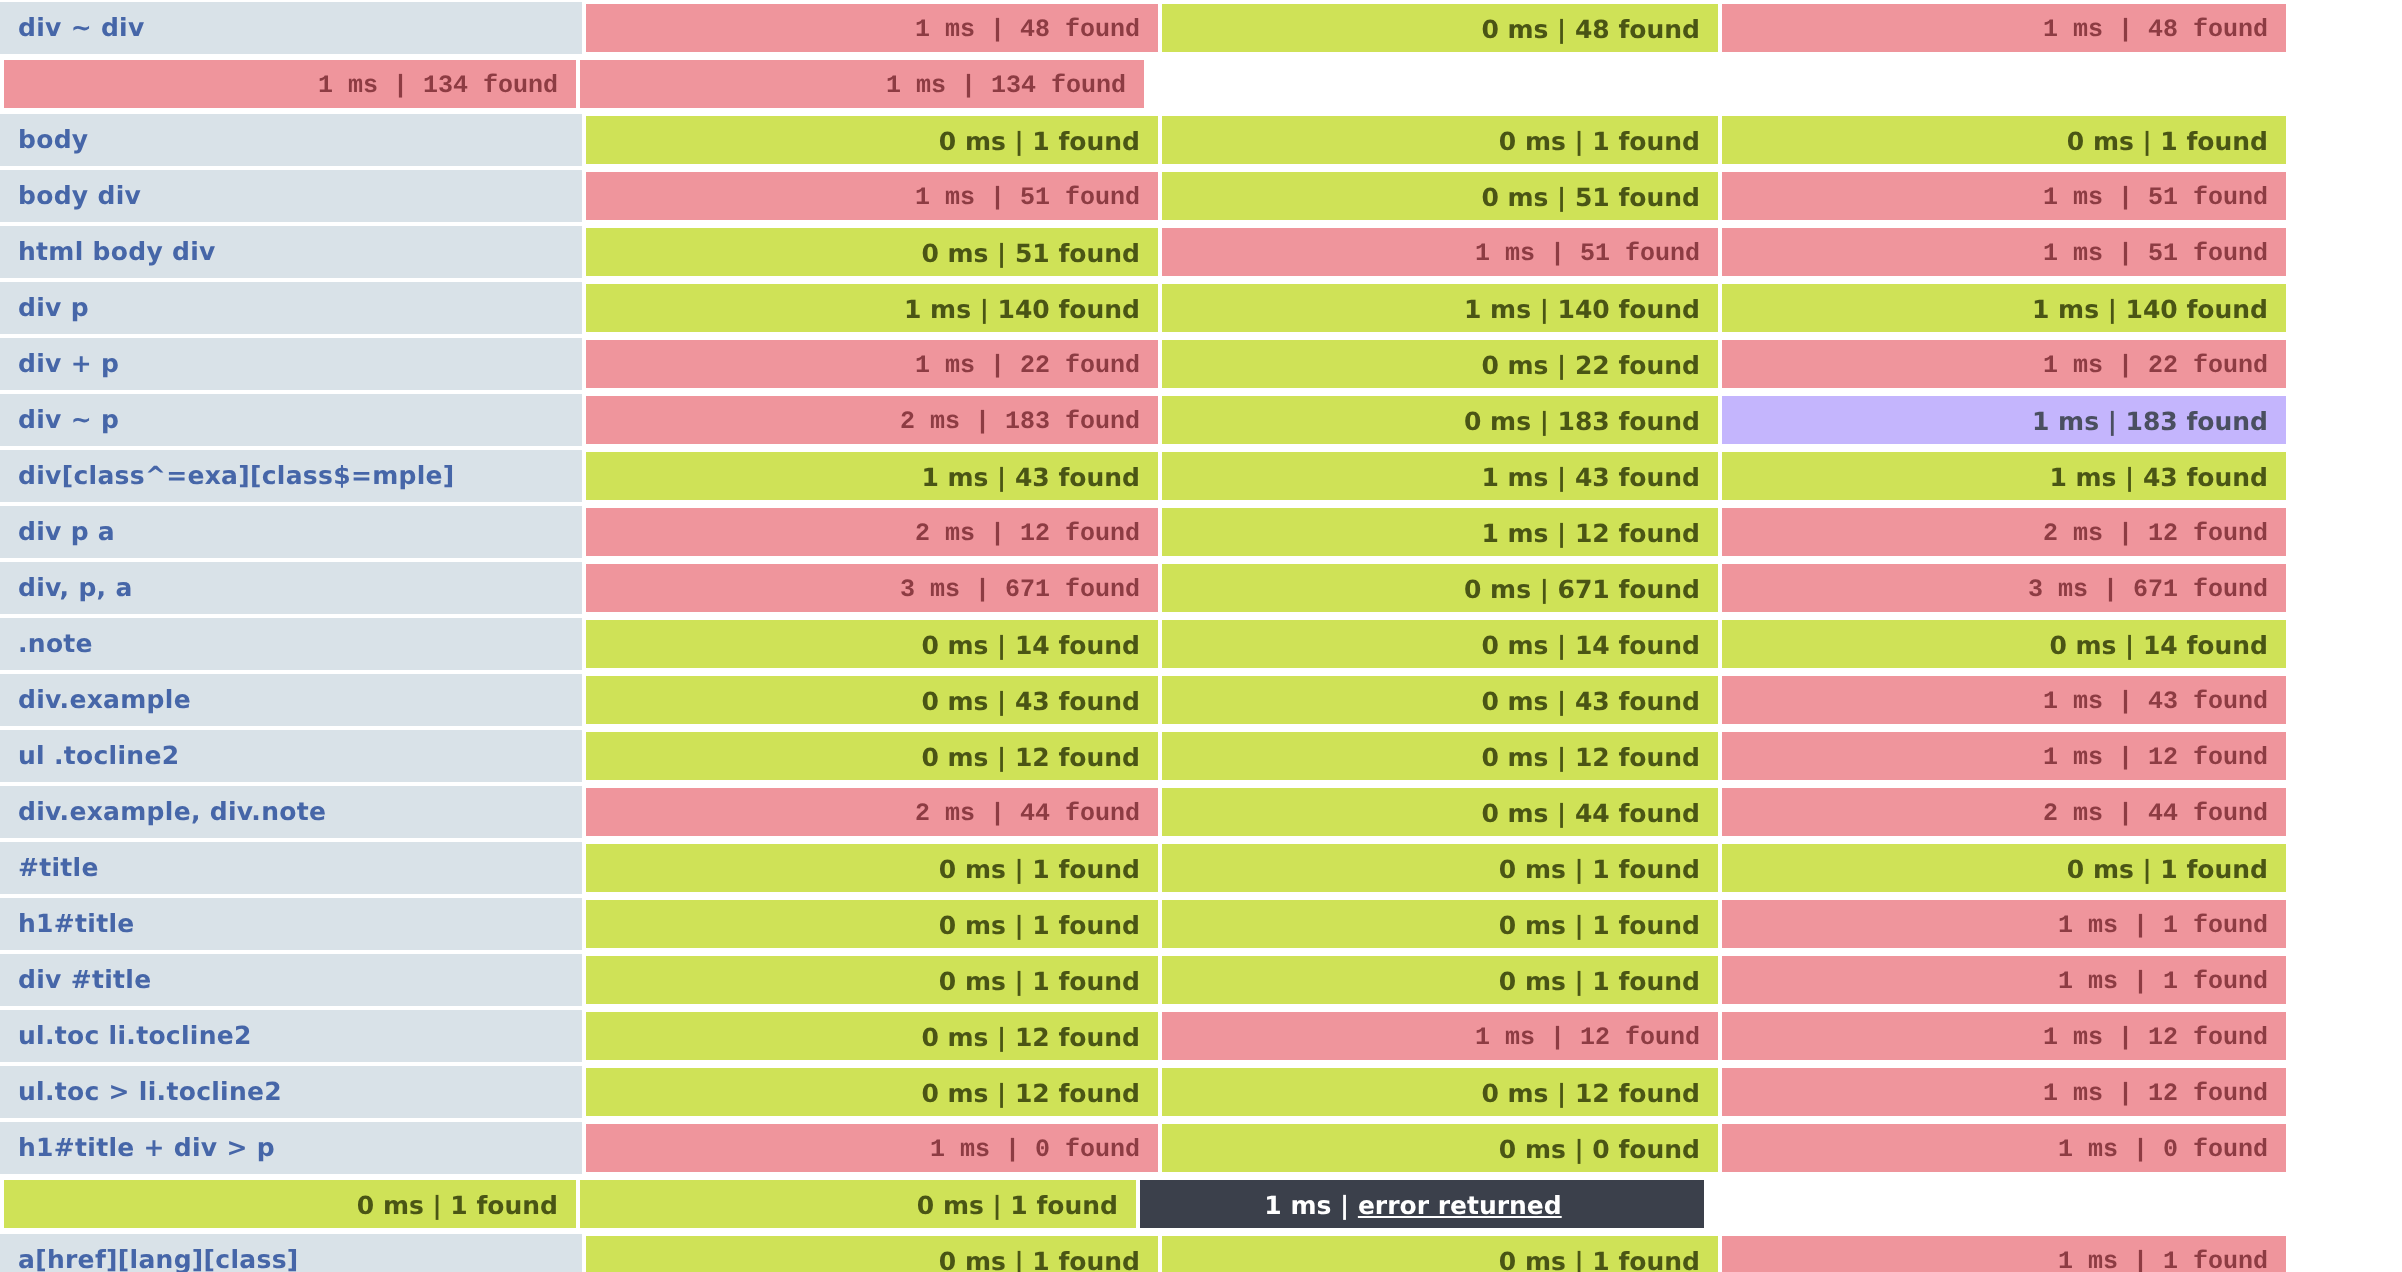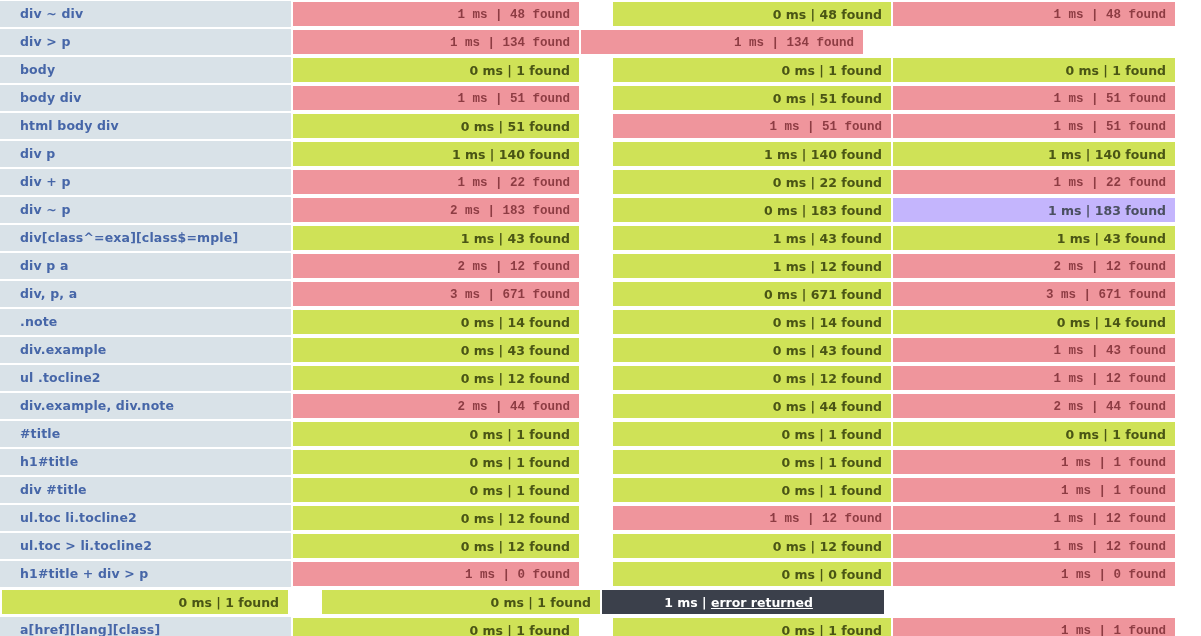--- a/index.html
+++ b/index.html
@@ -27,37 +27,37 @@
     font-size:12.5px;
     font-weight:bold;
     overflow:hidden;
     white-space:nowrap;
   }
   
   .c-sel{
     width:291px;
     background:#d9e2e8;
     color:#4666a8;
-    padding-left:20px;
+    padding-left:9px;
     text-align:left;
     border-top:1px solid #ffffff;
     border-bottom:1px solid #ffffff;
     letter-spacing:.15px;
   }
   
   .c-res{
     flex:0 0 auto;
     padding-right:9px;
     text-align:right;
     border-top:2px solid #ffffff;
     border-bottom:2px solid #ffffff;
     border-left:2px solid #ffffff;
   }
   .c1{width:288px;}
-  .c2{width:280px;margin-left:32px;}
+  .c2{width:280px;}
   .c3{width:284px;}
 
   .pass{background:#cfe257;color:#4a5515;}
   .fail{background:#ef959c;color:#8d3c43;font-family:Liberation Mono, monospace;}
   .neutral{background:#c4b5fd;color:#4a4f60;}
   .error{background:#3b404b;color:#ffffff;text-align:center;}
   .error .lnk{
     color:#ffffff;
     text-decoration:underline;
     cursor:pointer;
@@ -67,21 +67,20 @@
 <body>
 
 <div id="grid">
     <div class="row">
       <div class="cell c-sel">div ~ div</div>
       <div class="cell c-res c1 fail">1 ms | 48 found</div>
       <div class="cell c-res c2 pass">0 ms | 48 found</div>
       <div class="cell c-res c3 fail">1 ms | 48 found</div>
     </div>
     <div class="row">
-      <div class="cell c-sel">div &gt; p</div>
       <div class="cell c-res c1 fail">1 ms | 134 found</div>
       <div class="cell c-res c3 fail">1 ms | 134 found</div>
     </div>
     <div class="row">
       <div class="cell c-sel">body</div>
       <div class="cell c-res c1 pass">0 ms | 1 found</div>
       <div class="cell c-res c2 pass">0 ms | 1 found</div>
       <div class="cell c-res c3 pass">0 ms | 1 found</div>
     </div>
     <div class="row">

